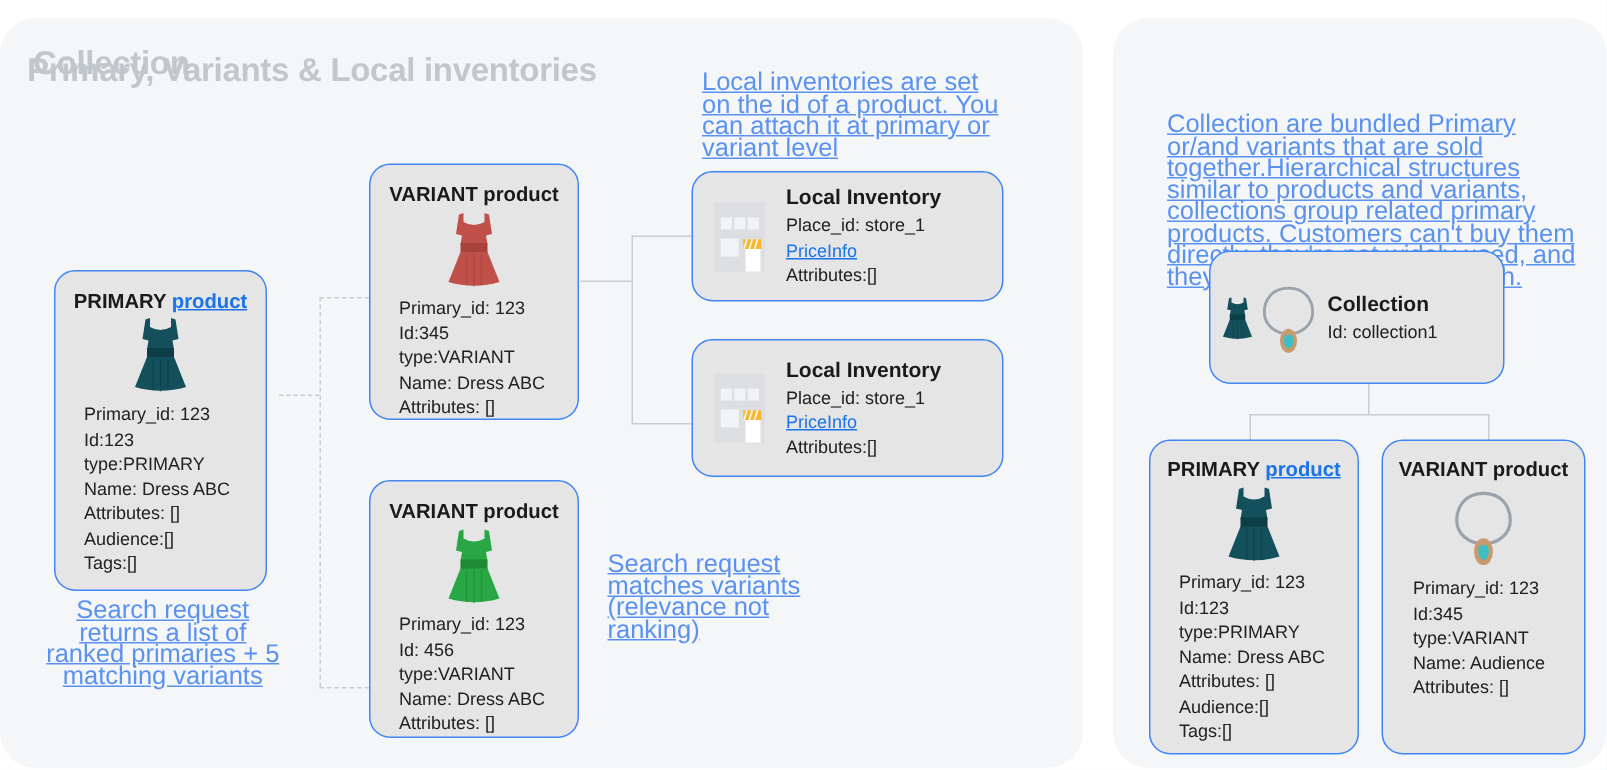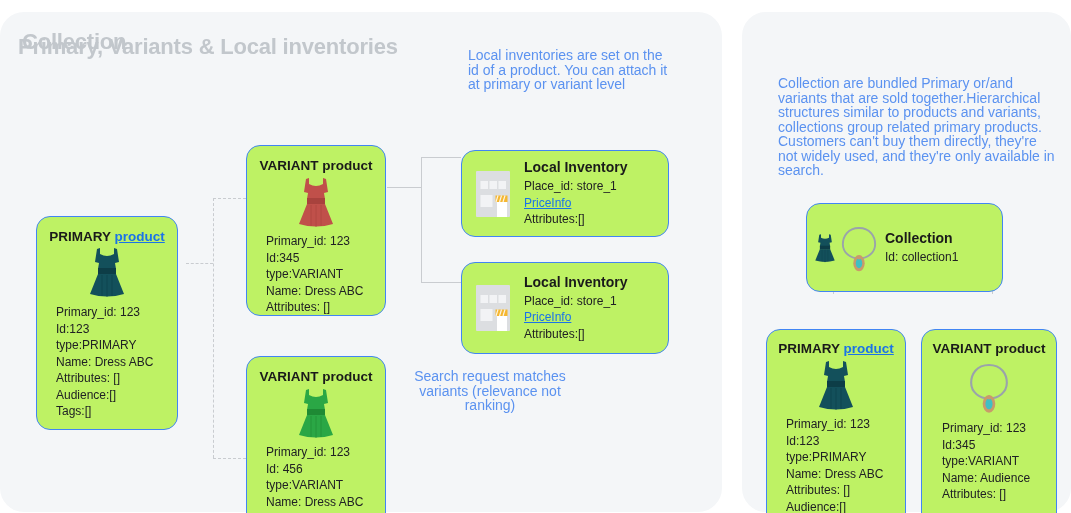--- a/index.html
+++ b/index.html
@@ -27,35 +27,35 @@
     color:#c2c7cc;
     letter-spacing:-0.2px;
     white-space:nowrap;
   }
   #title-left{left:18px;top:22px;}
   #title-right{left:22px;top:17px;}
 
   .note{
     position:absolute;
     color:#5b92f0;
-    font-size:14px;
+    font-size:17px;
     line-height:14.5px;
+    text-decoration:underline;
   }
   #note-local{left:468px;top:36px;width:200px;}
   #note-collection{left:778px;top:64px;width:280px;}
   #note-search-primary{left:26px;top:388px;width:165px;text-align:center;}
-  #note-search-variant{left:405px;top:357px;width:170px;text-align:center;}
+  #note-search-variant{left:405px;top:357px;width:170px;}
 
   .card{
     position:absolute;
-    background:#bef264;
+    background:#e5e5e5;
     border:1.6px solid #4285f4;
     border-radius:14px;
     box-sizing:border-box;
-    margin-top:36px;
   }
   .card-title{
     font-weight:bold;
     font-size:13.5px;
     color:#1a1a1a;
     text-align:center;
     white-space:nowrap;
   }
   .card-title .link{
     color:#1a73e8;
@@ -102,20 +102,21 @@
   <div class="conn solid-h" style="left:421px;top:145px;width:40px;height:0;"></div>
   <div class="conn solid-h" style="left:421px;top:270px;width:40px;height:0;"></div>
 
   <div class="conn solid-v" style="left:912px;top:244px;width:0;height:20px;"></div>
   <div class="conn solid-h" style="left:833px;top:264px;width:159px;height:0;"></div>
   <div class="conn solid-v" style="left:833px;top:264px;width:0;height:18px;"></div>
   <div class="conn solid-v" style="left:992px;top:264px;width:0;height:18px;"></div>
 
   <div class="note" id="note-local">Local inventories are set on the id of a product. You can attach it at primary or variant level</div>
   <div class="note" id="note-collection">Collection are bundled Primary or/and variants that are sold together.Hierarchical structures similar to products and variants, collections group related primary products. Customers can't buy them directly, they're not widely used, and they're only available in search.</div>
+  <div class="note" id="note-search-primary">Search request returns a list of ranked primaries + 5 matching variants</div>
   <div class="note" id="note-search-variant">Search request matches variants (relevance not ranking)</div>
 
   <div class="card" style="left:36px;top:168px;width:142px;height:214px;">
     <div class="card-title" style="margin-top:12px;">
       <span>PRIMARY</span>
       <span class="link">product</span>
     </div>
     <div class="center" style="height:56px;">
       <svg class="icon" width="42" height="54" viewBox="0 0 42 54" aria-hidden="true">
         <path d="M14 3 L14 9 Q21 13 28 9 L28 3 L31 4 L33 17 L29 18 L30 24 L12 24 L13 18 L9 17 L11 4 Z" fill="#13505b"></path>

